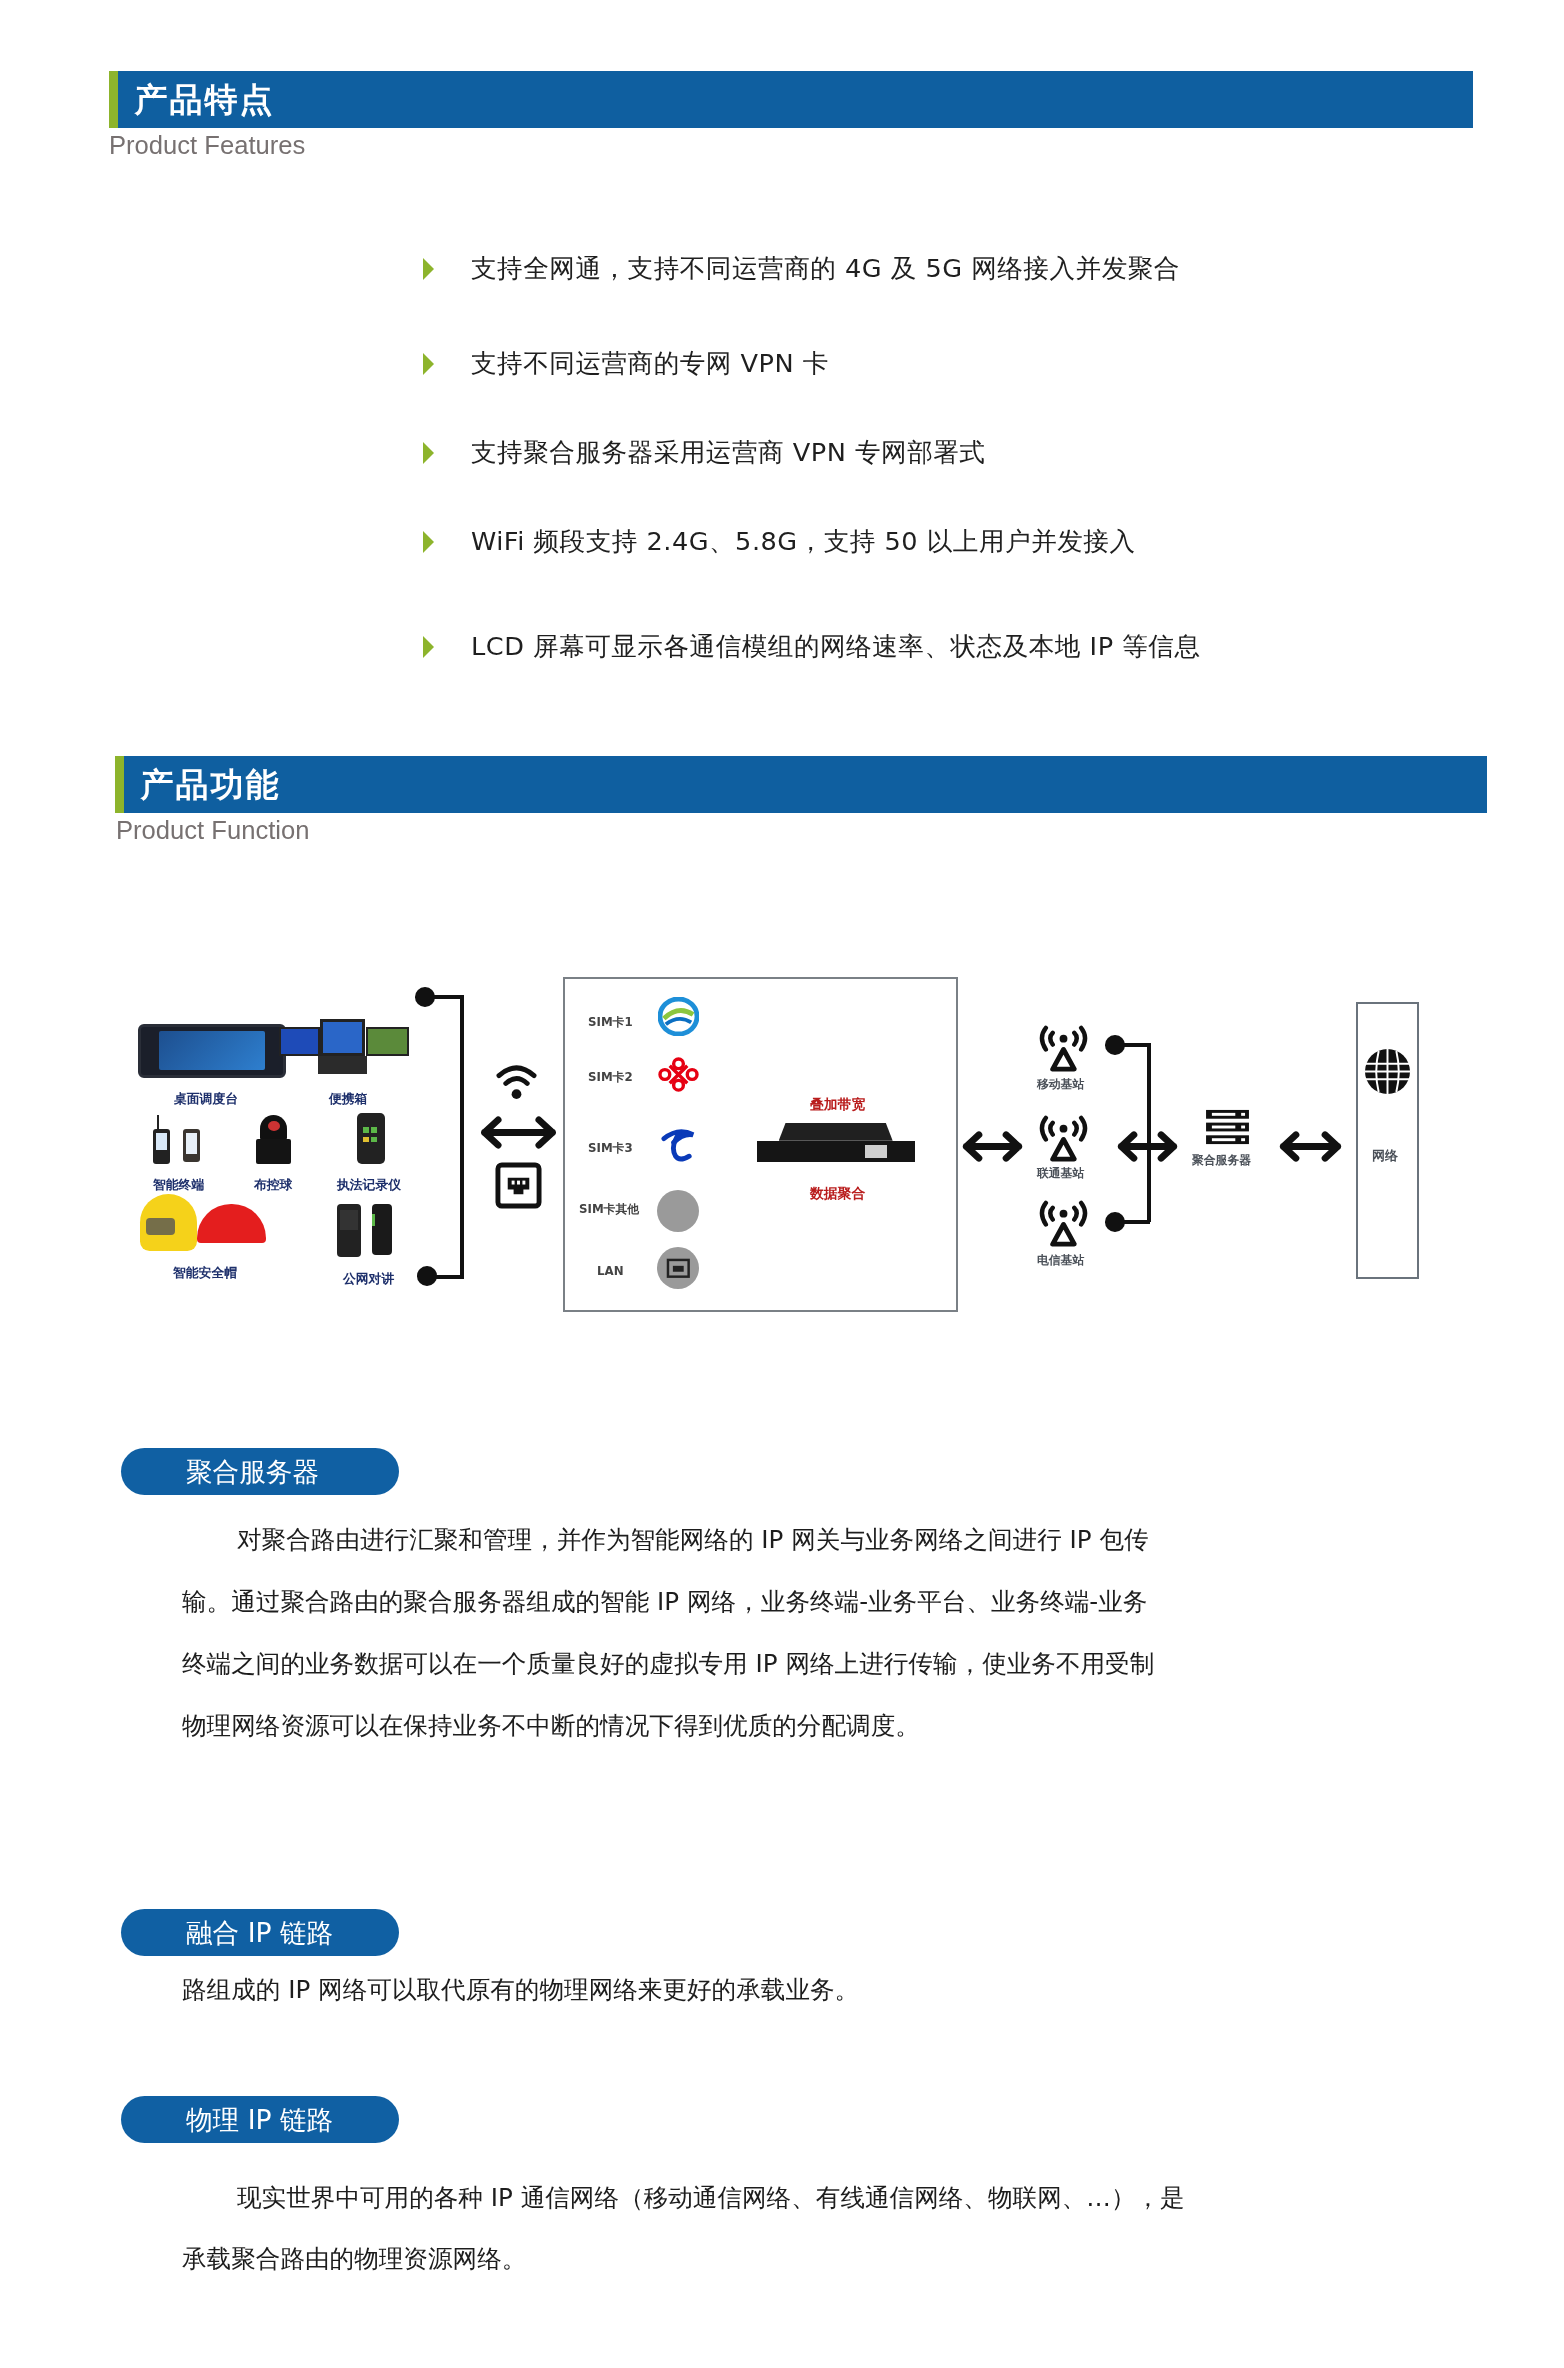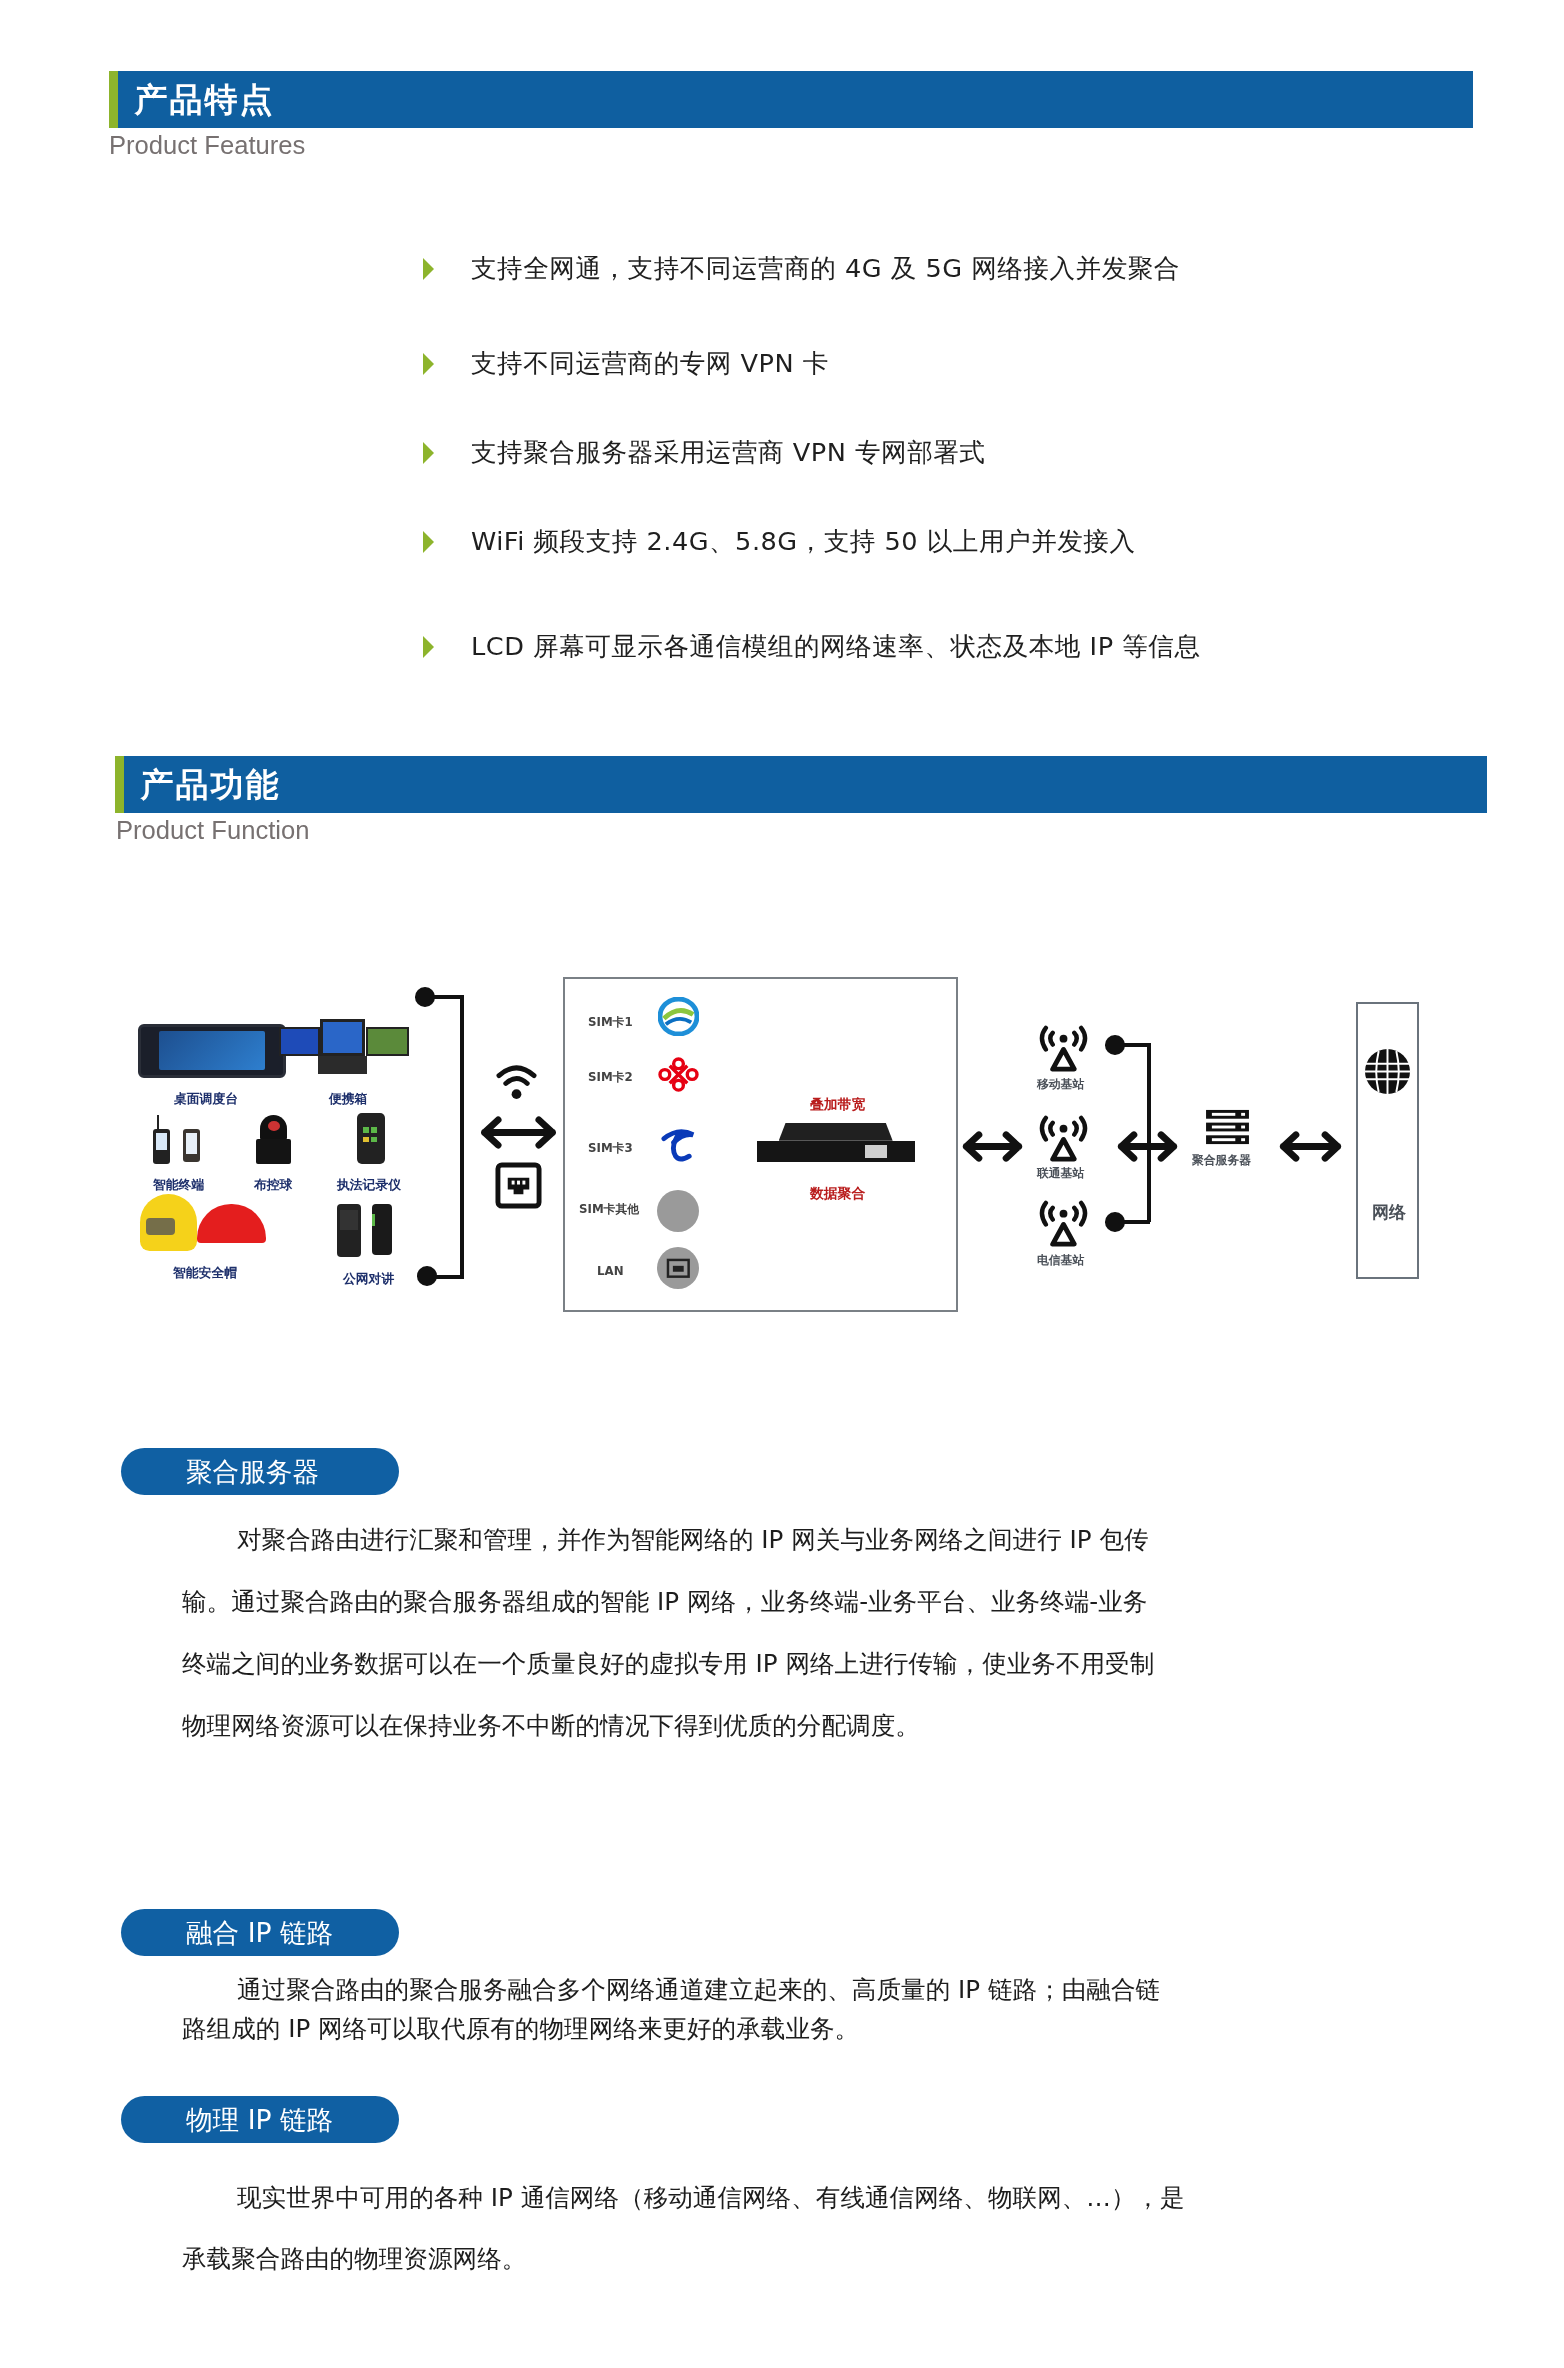--- a/index.html
+++ b/index.html
@@ -246,34 +246,33 @@
   <svg class="abs" style="left:1277px; top:1130px;" width="67" height="33" viewBox="0 0 68 34">
     <path d="M6 17 H62 M19 5 L6 17 L19 29 M49 5 L62 17 L49 29" stroke="#111" stroke-width="7" fill="none" stroke-linecap="round" stroke-linejoin="round"></path>
   </svg>
 
   <div class="abs" style="left:1356px; top:1002px; width:63px; height:277px; border:2px solid #6a737c; background:#fff;"></div>
   <svg class="abs" style="left:1364px; top:1048px;" width="47" height="47" viewBox="0 0 48 48">
     <circle cx="24" cy="24" r="23" fill="#111"></circle>
     <path d="M1 16 H47 M1 24 H47 M1 32 H47" stroke="#fff" stroke-width="2"></path>
     <path d="M24 1 V47 M15 3 Q10 24 15 45 M33 3 Q38 24 33 45" stroke="#fff" stroke-width="2" fill="none"></path>
   </svg>
-  <div class="diag-lbl" style="left:1372px; top:1201px; color:#4a5058; font-size:17px;text-align:right;">网络</div>
+  <div class="diag-lbl" style="left:1372px; top:1147px; color:#4a5058; font-size:13px;text-align:right;">网络</div>
 </div>
 
 <div class="pill" style="top:1448px; width:278px;">聚合服务器</div>
 <div class="para" style="top:1509px; line-height:62px;">
   <p style="padding-left:55px;">对聚合路由进行汇聚和管理，并作为智能网络的 IP 网关与业务网络之间进行 IP 包传</p>
   <p>输。通过聚合路由的聚合服务器组成的智能 IP 网络，业务终端-业务平台、业务终端-业务</p>
   <p>终端之间的业务数据可以在一个质量良好的虚拟专用 IP 网络上进行传输，使业务不用受制</p>
   <p>物理网络资源可以在保持业务不中断的情况下得到优质的分配调度。</p>
 </div>
 
 <div class="pill" style="top:1909px; width:278px;">融合 IP 链路</div>
 <div class="para" style="top:1970px; line-height:39px;">
-  <p style="padding-left:55px;">通过聚合路由的聚合服务融合多个网络通道建立起来的、高质量的 IP 链路；由融合链</p>
   <p>路组成的 IP 网络可以取代原有的物理网络来更好的承载业务。</p>
 </div>
 
 <div class="pill" style="top:2096px; width:278px;">物理 IP 链路</div>
 <div class="para" style="top:2167px; line-height:61px;">
   <p style="padding-left:55px;">现实世界中可用的各种 IP 通信网络（移动通信网络、有线通信网络、物联网、…），是</p>
   <p>承载聚合路由的物理资源网络。</p>
 </div>
 
 

